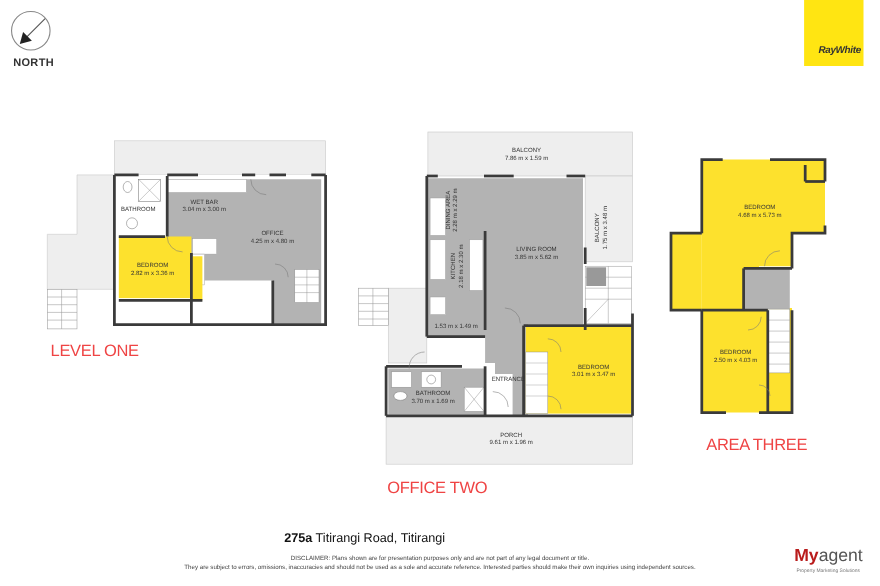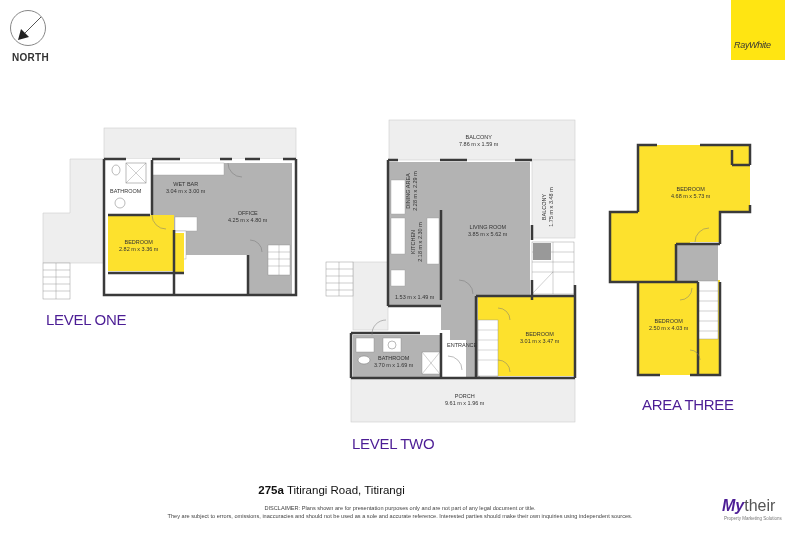--- a/index.html
+++ b/index.html
@@ -1,30 +1,30 @@
 <!DOCTYPE html>
 <html><head>
 <meta charset="utf-8">
 <style>
   html, body { margin:0; padding:0; }
   body { width:800px; height:533px; background:#ffffff; position:relative; overflow:hidden; font-family:"Liberation Sans", sans-serif; color:#222; }
   .abs { position:absolute; }
   .compass { left:10px; top:10px; width:36px; height:36px; border:1px solid #888; border-radius:50%; box-sizing:border-box; }
   .north-label { left:12px; top:52px; font-size:10px; font-weight:bold; color:#333; letter-spacing:0.3px;text-align:right; }
   .rw-logo { left:731px; top:0; width:54px; height:60px; background:#ffe512; }
-  .rw-text { position:absolute; left:3px; top:40px; font-size:9px; font-weight:normal; font-style:italic; color:#333; letter-spacing:-0.3px; }
-  .level-label { font-size:15px; color:#4c1d95; letter-spacing:-0.3px; }
+  .rw-text { position:absolute; left:13px; top:40px; font-size:9px; font-weight:bold; font-style:italic; color:#333; letter-spacing:-0.3px; }
+  .level-label { font-size:15px; color:#ef4444; letter-spacing:-0.3px; }
   .room-label { font-size:5.5px; color:#333; text-align:center; line-height:7px; text-transform:uppercase; white-space:nowrap; }
   .room-label .dim { text-transform:none; display:block; }
   .vert { transform:rotate(-90deg); transform-origin:center center; }
   .addr { left:0; width:663px; top:484px; text-align:center; font-size:11.5px; color:#111; }
   .addr b { font-weight:bold; }
   .disc { left:0; width:800px; text-align:center; font-size:5.6px; color:#444; }
   .myagent { left:722px; top:497px; font-size:16px; color:#555; }
-  .myagent .my { color:#4c1d95; font-weight:bold;font-style:italic; }
+  .myagent .my { color:#b91c1c; font-weight:bold; }
   .myagent-sub { left:724px; top:516px; font-size:4.5px; color:#777; }
   svg { position:absolute; left:0; top:0; }
 </style>
 </head>
 <body>
 
 <div class="abs compass">
   <svg width="36" height="36">
     <line x1="30" y1="6" x2="10" y2="26" stroke="#555" stroke-width="1"></line>
     <polygon points="7,29 10,18 18,26" fill="#222"></polygon>
@@ -282,25 +282,25 @@
 <div class="abs room-label" style="left:671px;top:186px;">
   <span>BEDROOM</span>
   <span class="dim">4.68 m x 5.73 m</span>
 </div>
 <div class="abs room-label" style="left:649px;top:318px;">
   <span>BEDROOM</span>
   <span class="dim">2.50 m x 4.03 m</span>
 </div>
 
 <div class="abs level-label" style="left:46px;top:311px;">LEVEL ONE</div>
-<div class="abs level-label" style="left:352px;top:435px;">LEVEL TWO</div>
+<div class="abs level-label" style="left:352px;top:435px;">OFFICE TWO</div>
 <div class="abs level-label" style="left:642px;top:396px;">AREA THREE</div>
 
 <div class="abs addr">
   <b>275a</b><span> Titirangi Road, Titirangi</span>
 </div>
 <div class="abs disc" style="top:505px;">DISCLAIMER: Plans shown are for presentation purposes only and are not part of any legal document or title.</div>
 <div class="abs disc" style="top:513px;">They are subject to errors, omissions, inaccuracies and should not be used as a sole and accurate reference. Interested parties should make their own inquiries using independent sources.</div>
 
 <div class="abs myagent">
-  <span class="my">My</span><span>their</span>
+  <span class="my">My</span><span>agent</span>
 </div>
 <div class="abs myagent-sub">Property Marketing Solutions</div>
 
 </body></html>

